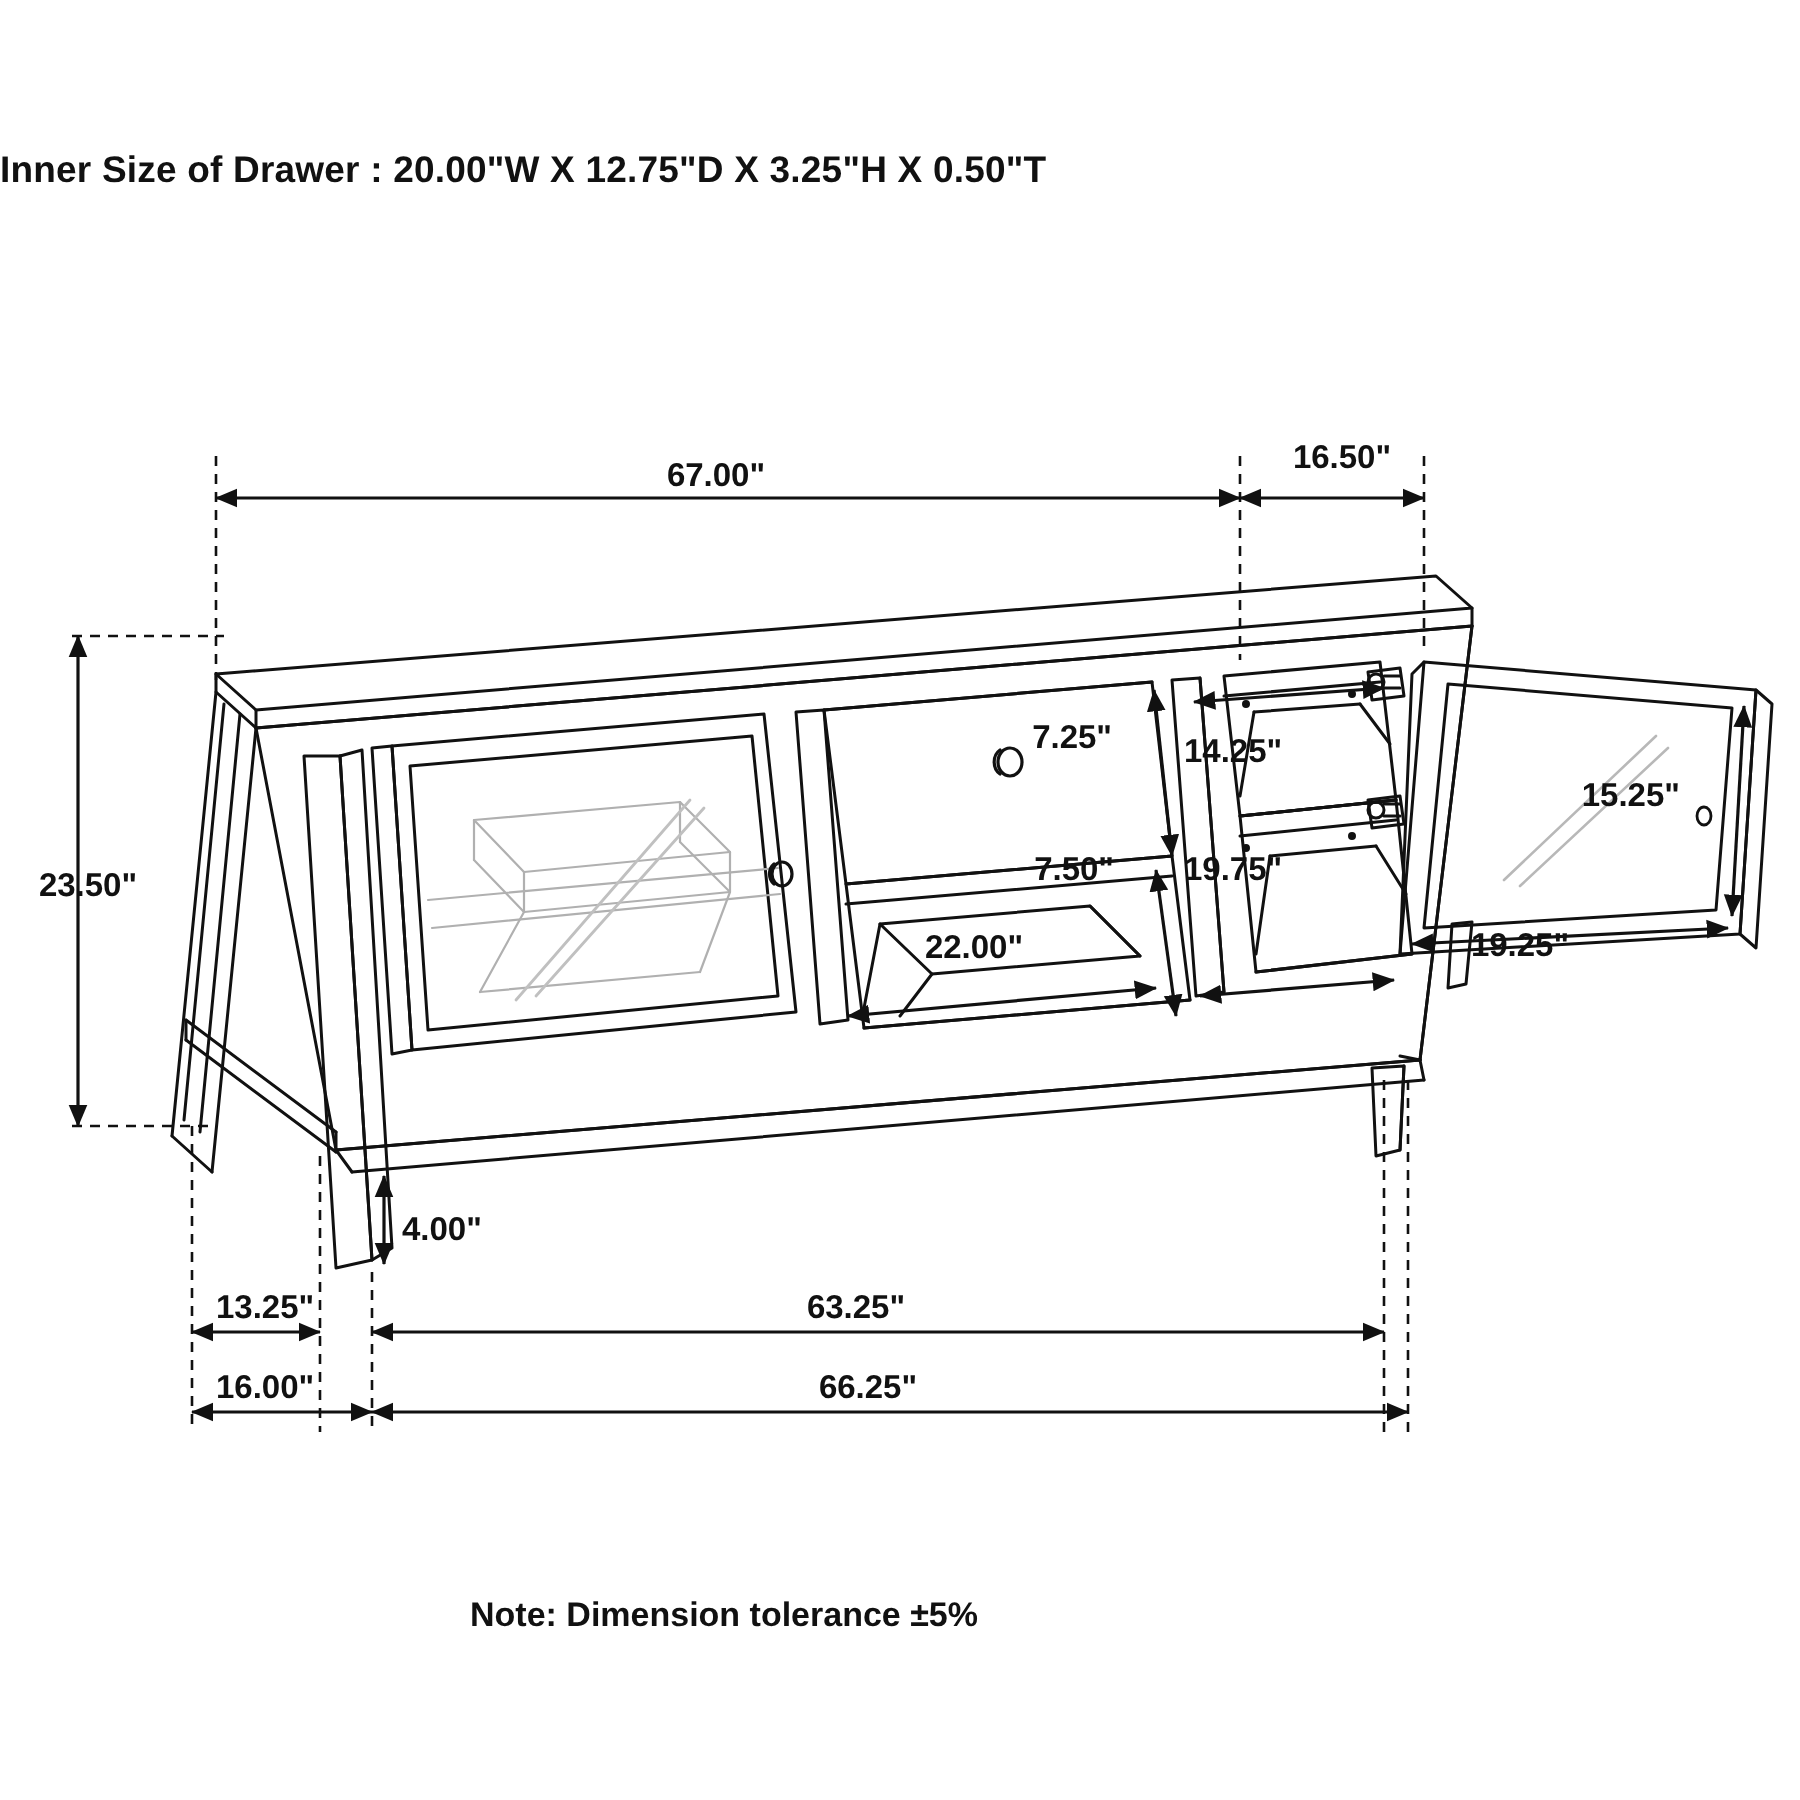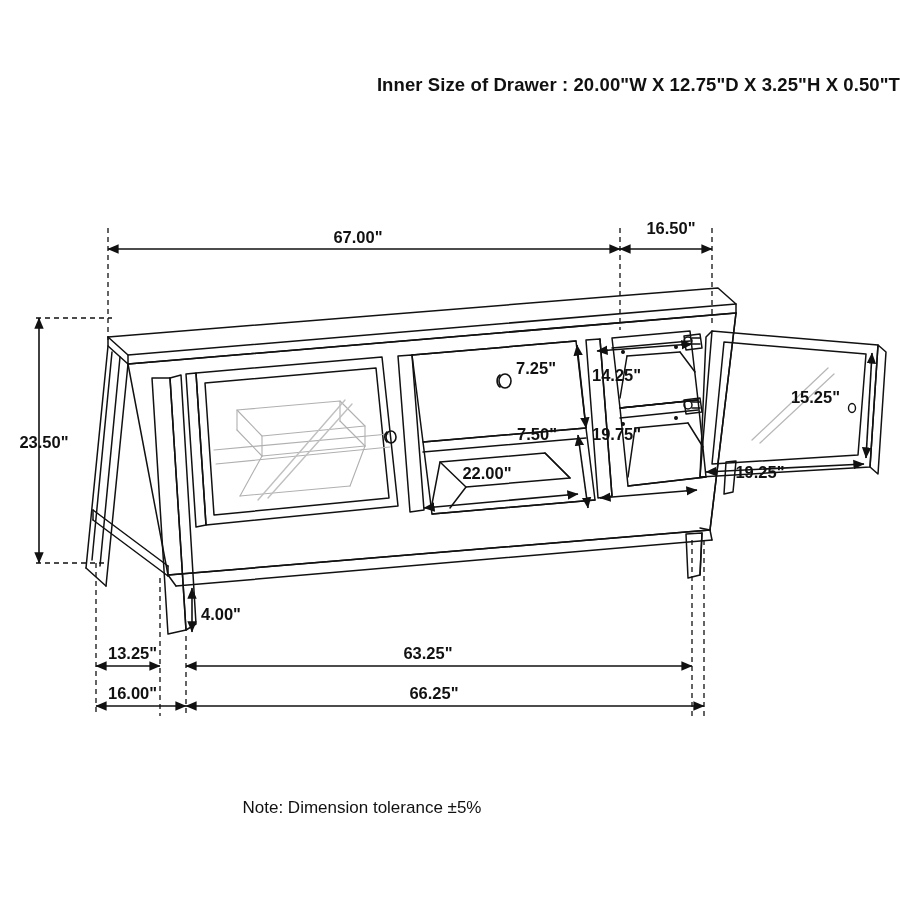--- a/index.html
+++ b/index.html
@@ -13,34 +13,34 @@
     height: 900px;
     background: #ffffff;
     font-family: "Liberation Sans", sans-serif;
     overflow: hidden;
   }
   .title-text {
     position: absolute;
     left: 0;
     top: 74px;
     width: 900px;
-    text-align: right;
+    text-align: left;
     font-size: 18.5px;
     font-weight: bold;
     color: #111111;
     letter-spacing: 0.1px;
   }
   .note-text {
     position: absolute;
     left: 0;
     top: 798px;
     width: 724px;
     text-align: center;
     font-size: 17px;
-    font-weight: normal;
+    font-weight: bold;
     color: #111111;
   }
   #drawing-svg {
     position: absolute;
     left: 0;
     top: 0;
   }
   .dim-label {
     font-family: "Liberation Sans", sans-serif;
     font-size: 16.5px;

